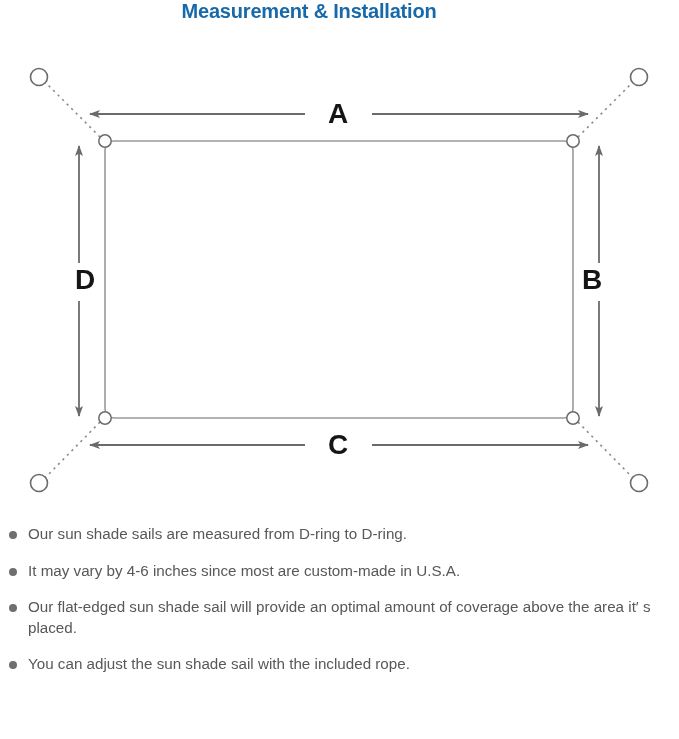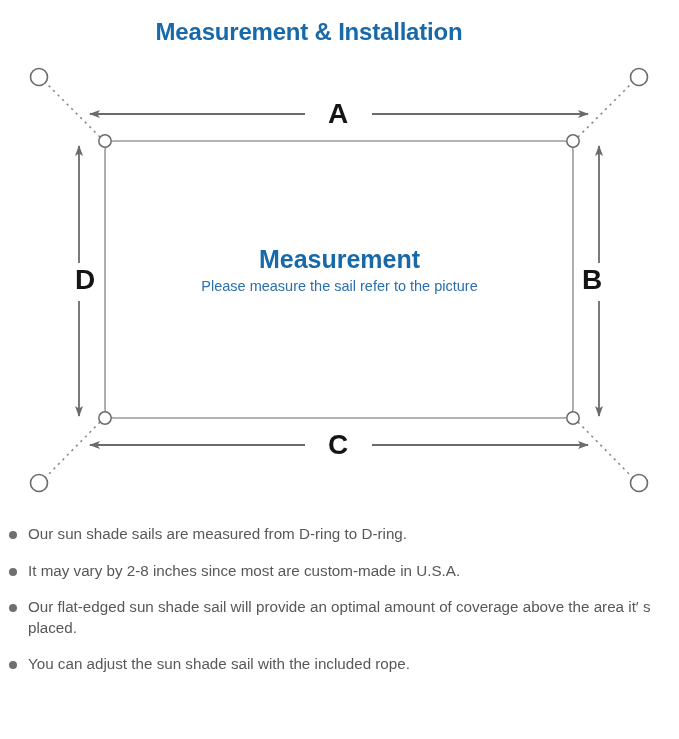--- a/index.html
+++ b/index.html
@@ -12,24 +12,24 @@
     height: 739px;
     position: relative;
     font-family: "Liberation Sans", sans-serif;
     overflow: hidden;
   }
 
   
   #title {
     position: absolute;
     left: 0;
-    top: 18px;
+    top: 0;
     width: 618px;
     text-align: center;
-    font-size: 24px;
+    font-size: 20px;
     font-weight: bold;
     color: #1769aa;
     letter-spacing: -0.2px;
   }
 
   
   #diagram {
     position: absolute;
     left: 0;
     top: 45px;
@@ -138,37 +138,35 @@
     <line x1="305" y1="400" x2="90" y2="400" stroke="#6b6b6b" stroke-width="1.8" marker-end="url(#ah)"></line>
     <line x1="372" y1="400" x2="588" y2="400" stroke="#6b6b6b" stroke-width="1.8" marker-end="url(#ah)"></line>
 
     <line x1="79" y1="218" x2="79" y2="101" stroke="#6b6b6b" stroke-width="1.8" marker-end="url(#ah)"></line>
     <line x1="79" y1="256" x2="79" y2="371" stroke="#6b6b6b" stroke-width="1.8" marker-end="url(#ah)"></line>
 
     <line x1="599" y1="218" x2="599" y2="101" stroke="#6b6b6b" stroke-width="1.8" marker-end="url(#ah)"></line>
     <line x1="599" y1="256" x2="599" y2="371" stroke="#6b6b6b" stroke-width="1.8" marker-end="url(#ah)"></line>
   </svg>
 
-  <div id="center-title">Measurement</div>
-  <div id="center-sub">Please measure the sail refer to the picture</div>
 
   <div class="dim-letter" id="dim-a">A</div>
   <div class="dim-letter" id="dim-b">B</div>
   <div class="dim-letter" id="dim-c">C</div>
   <div class="dim-letter" id="dim-d">D</div>
 </div>
 
 <div id="notes">
   <div class="note">
     <span class="bullet"></span>
     <span>Our sun shade sails are measured from D-ring to D-ring.</span>
   </div>
   <div class="note">
     <span class="bullet"></span>
-    <span>It may vary by 2-8 inches since most are custom-made in U.S.A.</span>
+    <span>It may vary by 4-6 inches since most are custom-made in U.S.A.</span>
   </div>
   <div class="note">
     <span class="bullet"></span>
     <span>Our flat-edged sun shade sail will provide an optimal amount of coverage above the area it′ s placed.</span>
   </div>
   <div class="note">
     <span class="bullet"></span>
     <span>You can adjust the sun shade sail with the included rope.</span>
   </div>
 </div>

